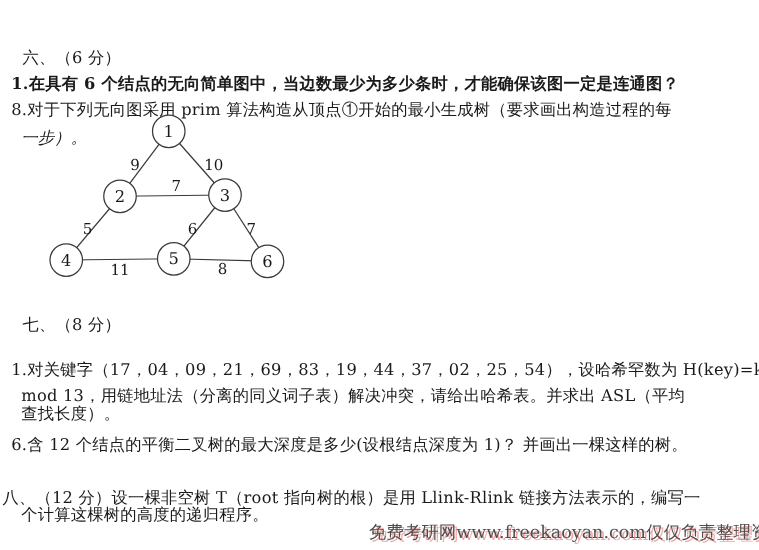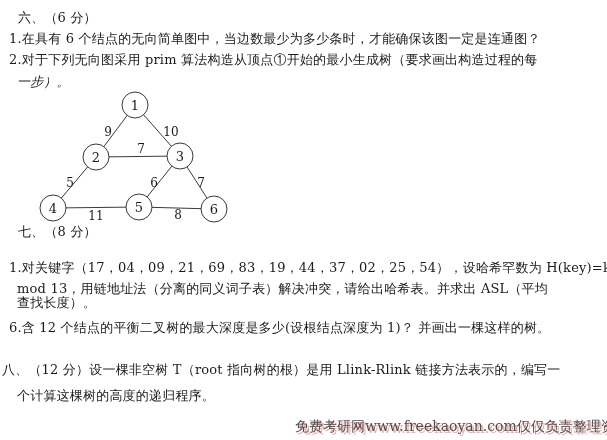--- a/index.html
+++ b/index.html
@@ -14,20 +14,21 @@
     overflow: hidden;
     font-family: "DejaVu Serif", "Liberation Serif", serif;
     color: #1a1a1a;
   }
   .tl {
     position: absolute;
     font-size: 13px;
     line-height: 14px;
     white-space: pre;
     letter-spacing: 0.2px;
+    margin-top: 29px;
   }
   .graph-svg {
     position: absolute;
     left: 30px;
     top: 90px;
     width: 220px;
     height: 135px;
   }
   .graph-svg text {
     font-family: "DejaVu Serif", "Liberation Serif", serif;
@@ -41,22 +42,22 @@
     line-height: 15px;
     white-space: pre;
     color: #4d4d4d;
     text-shadow: 2px 2px 0 #f2a6a6;
   }
 </style>
 </head>
 <body>
 
 <div class="tl" style="top:11px;  left:18px;">六、（6 分）</div>
-<div class="tl" style="top:32px;  left:9px;">1.在具有 6 个结点的无向简单图中，当边数最少为多少条时，才能确保该图一定是连通图？</div>
-<div class="tl" style="top:53px;  left:9px;">2.对于下列无向图采用 prim 算法构造从顶点①开始的最小生成树（要求画出构造过程的每</div>
+<div class="tl" style="top:32px;  left:9px;font-weight:bold;">1.在具有 6 个结点的无向简单图中，当边数最少为多少条时，才能确保该图一定是连通图？</div>
+<div class="tl" style="top:53px;  left:9px;">8.对于下列无向图采用 prim 算法构造从顶点①开始的最小生成树（要求画出构造过程的每</div>
 <div class="tl" style="top:75px;  left:17px;font-style:italic;">一步）。</div>
 
 <svg class="graph-svg" viewBox="0 0 220 135">
     <line x1="105" y1="15" x2="66" y2="67" stroke="#3a3a3a" stroke-width="1"></line>
     <line x1="105" y1="15" x2="150" y2="66" stroke="#3a3a3a" stroke-width="1"></line>
     <line x1="66" y1="67" x2="150" y2="66" stroke="#3a3a3a" stroke-width="1"></line>
     <line x1="66" y1="67" x2="23" y2="118" stroke="#3a3a3a" stroke-width="1"></line>
     <line x1="150" y1="66" x2="109" y2="117" stroke="#3a3a3a" stroke-width="1"></line>
     <line x1="150" y1="66" x2="184" y2="119" stroke="#3a3a3a" stroke-width="1"></line>
     <line x1="23" y1="118" x2="109" y2="117" stroke="#3a3a3a" stroke-width="1"></line>
@@ -83,15 +84,15 @@
     <text x="148" y="125" dy="4" text-anchor="middle" font-size="12">8</text>
   </svg>
 
 <div class="tl" style="top:225px; left:18px;">七、（8 分）</div>
 <div class="tl" style="top:261px; left:9px;">1.对关键字（17，04，09，21，69，83，19，44，37，02，25，54），设哈希罕数为 H(key)=k</div>
 <div class="tl" style="top:282px; left:17px;text-align:right;">mod 13，用链地址法（分离的同义词子表）解决冲突，请给出哈希表。并求出 ASL（平均</div>
 <div class="tl" style="top:296px; left:17px;">查找长度）。</div>
 <div class="tl" style="top:321px; left:9px;">6.含 12 个结点的平衡二叉树的最大深度是多少(设根结点深度为 1)？ 并画出一棵这样的树。</div>
 
 <div class="tl" style="top:363px; left:2px;">八、（12 分）设一棵非空树 T（root 指向树的根）是用 Llink-Rlink 链接方法表示的，编写一</div>
-<div class="tl" style="top:389px; left:17px;">个计算这棵树的高度的递归程序。</div>
+<div class="tl" style="top:377px; left:17px;">个计算这棵树的高度的递归程序。</div>
 
 <div class="watermark">免费考研网www.freekaoyan.com仅仅负责整理资料</div>
 
 </body></html>

